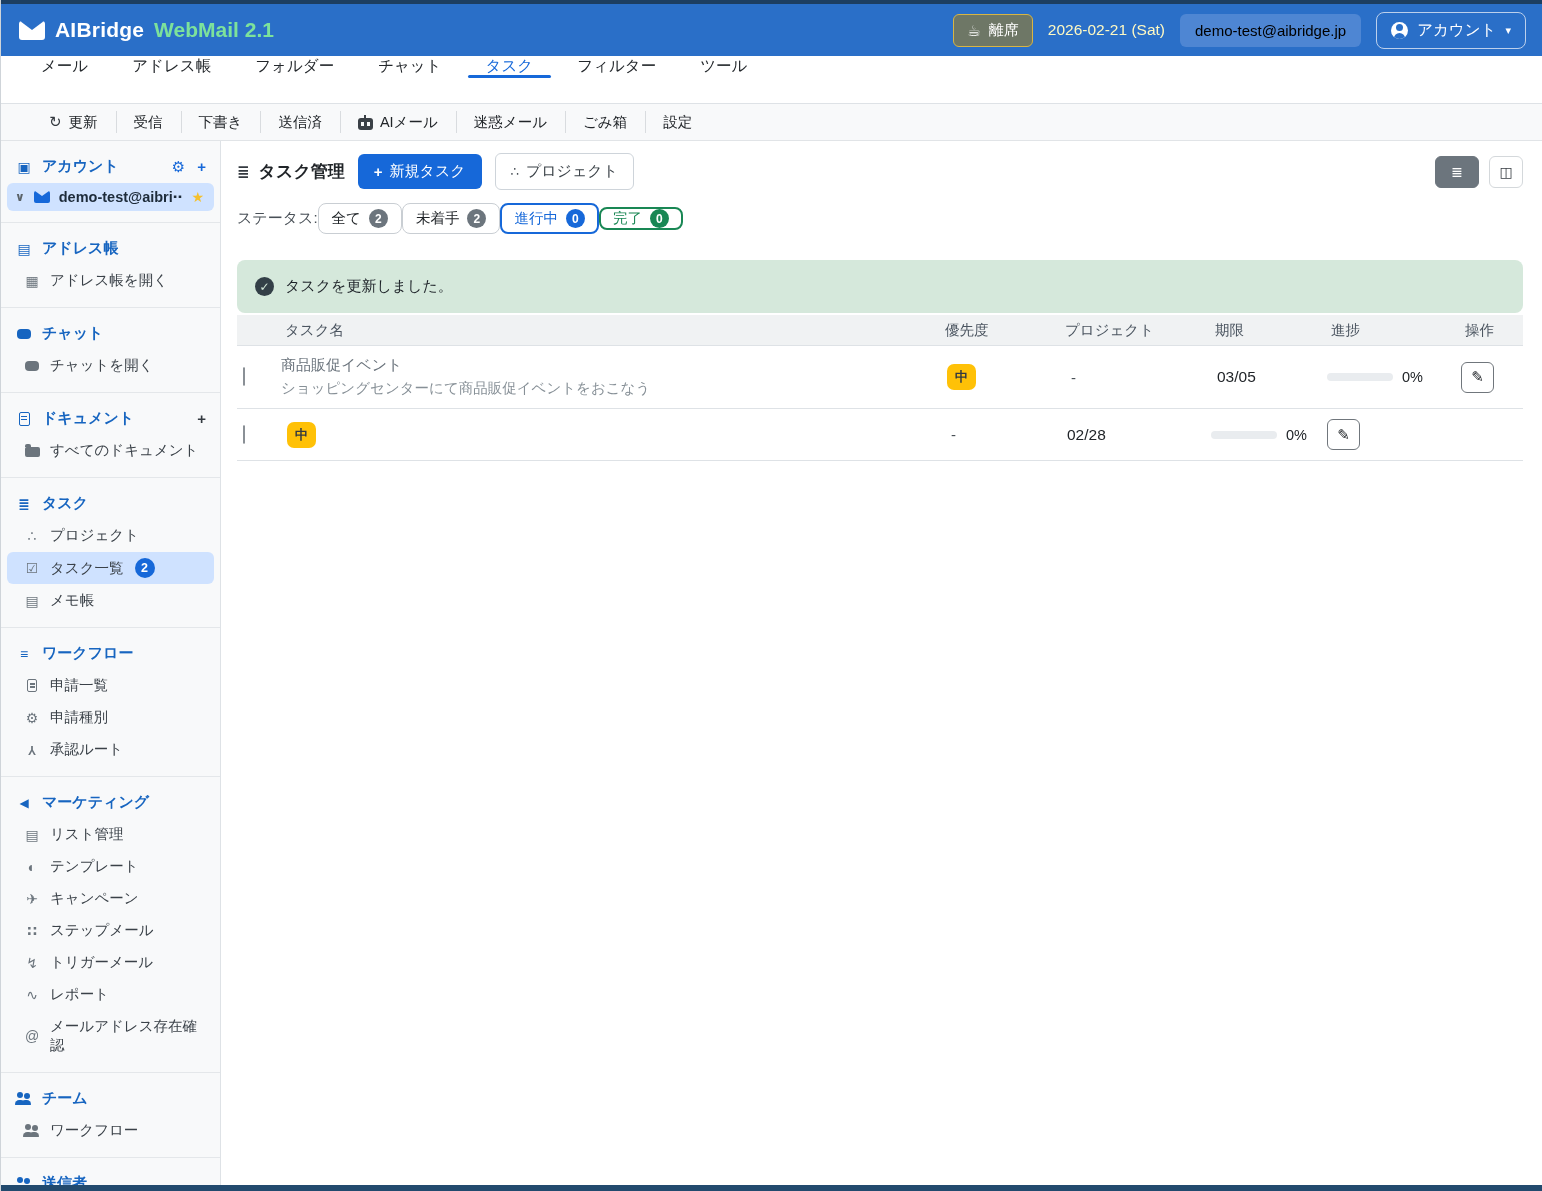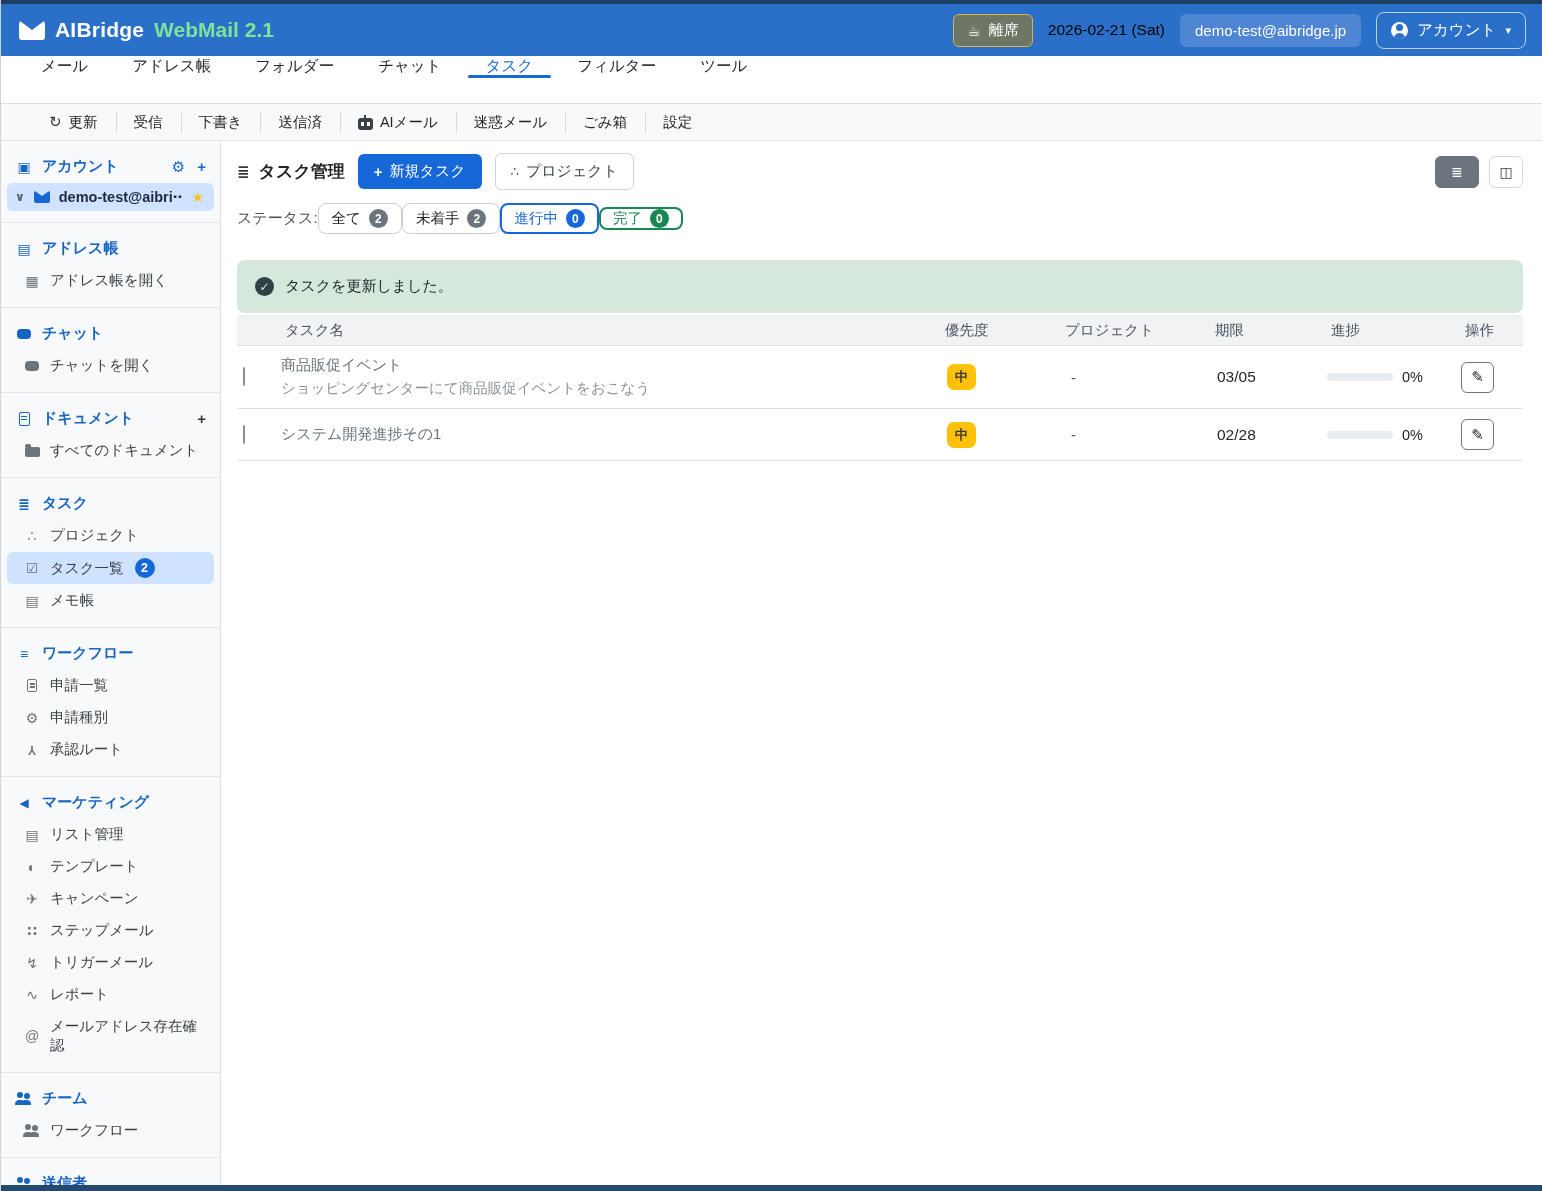--- a/index.html
+++ b/index.html
@@ -15,22 +15,22 @@
   .topbar { height:52px; background:#2a6fc8; display:flex; align-items:center; padding:0 16px 0 18px; flex:none; }
   .brand { display:flex; align-items:center; gap:10px; }
   .env-logo { width:26px; height:19px; background:#fff; border-radius:3px; position:relative; overflow:hidden; }
   .env-logo::after { content:""; position:absolute; top:0; left:1px; width:0; height:0;
     border-left:12px solid transparent; border-right:12px solid transparent; border-top:9px solid #2a6fc8; }
   .brand-name { color:#fff; font-size:21px; font-weight:bold; letter-spacing:.2px; }
   .brand-product { color:#7de29b; font-size:21px; font-weight:bold; }
   .topbar-right { margin-left:auto; display:flex; align-items:center; gap:15px; }
   .away-badge { display:flex; align-items:center; gap:8px; background:#6e7766; border:1px solid #d7b544; border-radius:6px; padding:6px 13px; color:#fff; font-size:15px; }
   .coffee { font-size:15px; line-height:1; }
-  .top-date { color:#000000; font-size:15.5px; }
-  .email-pill { background:#4e86d3; border-radius:6px; padding:8px 15px; color:#ffffff; font-size:15px; }
+  .top-date { color:#fef9c3; font-size:15.5px; }
+  .email-pill { background:#4e86d3; border-radius:6px; padding:8px 15px; color:#000000; font-size:15px; }
   .account-btn { display:flex; align-items:center; gap:9px; border:1px solid #bcd0ec; border-radius:8px; padding:7px 14px; color:#fff; font-size:15.5px; background:transparent; cursor:pointer; }
   .avatar-icon { width:17px; height:17px; border-radius:50%; background:#fff; position:relative; overflow:hidden; }
   .avatar-icon::before { content:""; position:absolute; top:2.5px; left:5px; width:7px; height:7px; border-radius:50%; background:#2a6fc8; }
   .avatar-icon::after { content:""; position:absolute; bottom:-1px; left:3px; width:11px; height:7px; border-radius:6px 6px 0 0; background:#2a6fc8; }
   .caret { font-size:11px; color:#fff; }
 
   
   .navbar { height:48px; background:#fff; border-bottom:1px solid #dee2e6; display:flex; align-items:flex-start; padding-left:18px; flex:none; }
   .nav-tab { display:flex; align-items:center; padding:0 22px; font-size:15.5px; color:#23272b; cursor:pointer; position:relative; }
   .nav-tab.active { color:#1668d9; }
@@ -435,24 +435,20 @@
           </div>
           <div>
               <button class="edit-btn">
                 <span>✎</span>
               </button>
             </div>
         </div>
 
         <div class="tt-grid tt-row">
           <div><span class="cb"></span></div>
-          <div>
-            <div class="task-title">システム開発進捗その1</div>
-
-          </div>
           <div><span class="prio-badge">中</span></div>
           <div class="cell-project">-</div>
           <div class="cell-due">02/28</div>
           <div class="cell-progress">
             <span class="pbar"><span class="pbar-fill"></span></span>
             <span class="plabel">0%</span>
           </div>
           <div>
               <button class="edit-btn">
                 <span>✎</span>

